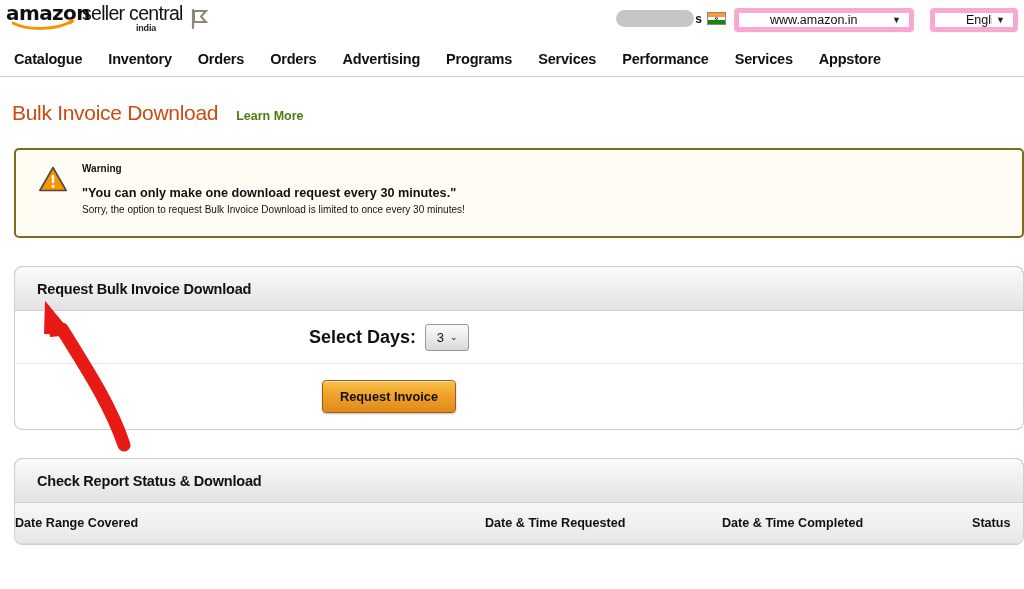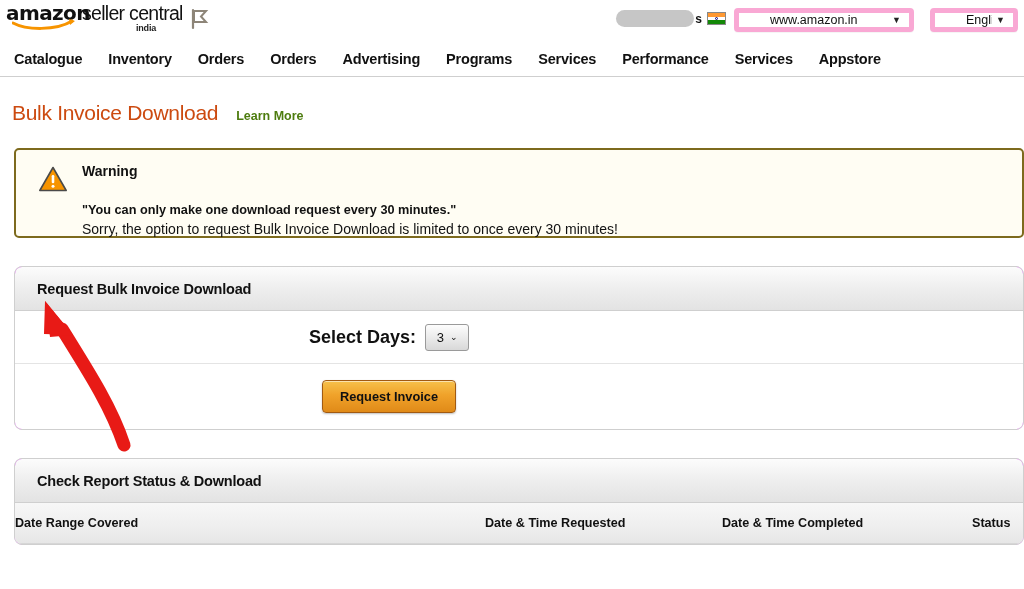--- a/index.html
+++ b/index.html
@@ -206,33 +206,33 @@
   }
   .warn-icon {
     width: 30px;
     height: 28px;
     flex: 0 0 30px;
     margin-right: 14px;
     margin-top: 2px;
   }
   .warn-text { padding-top: 0px; }
   .warn-title {
-    font-size: 14px;
-    font-weight: bold;
-    color: #111111;
-    margin-bottom: 24px;
+    font-size: 10px;
+    font-weight: bold;
+    color: #111111;
+    margin-bottom: 12px;
   }
   .warn-line1 {
     font-size: 12.7px;
     font-weight: bold;
     color: #111111;
     margin-bottom: 4px;
   }
   .warn-line2 {
-    font-size: 14px;
+    font-size: 10px;
     font-weight: normal;
     color: #111111;
   }
 
   
   .panel {
     margin: 28px 0 0 6px;
     width: 1010px;
     border: 1px solid #cfcfcf;
     border-radius: 8px;

